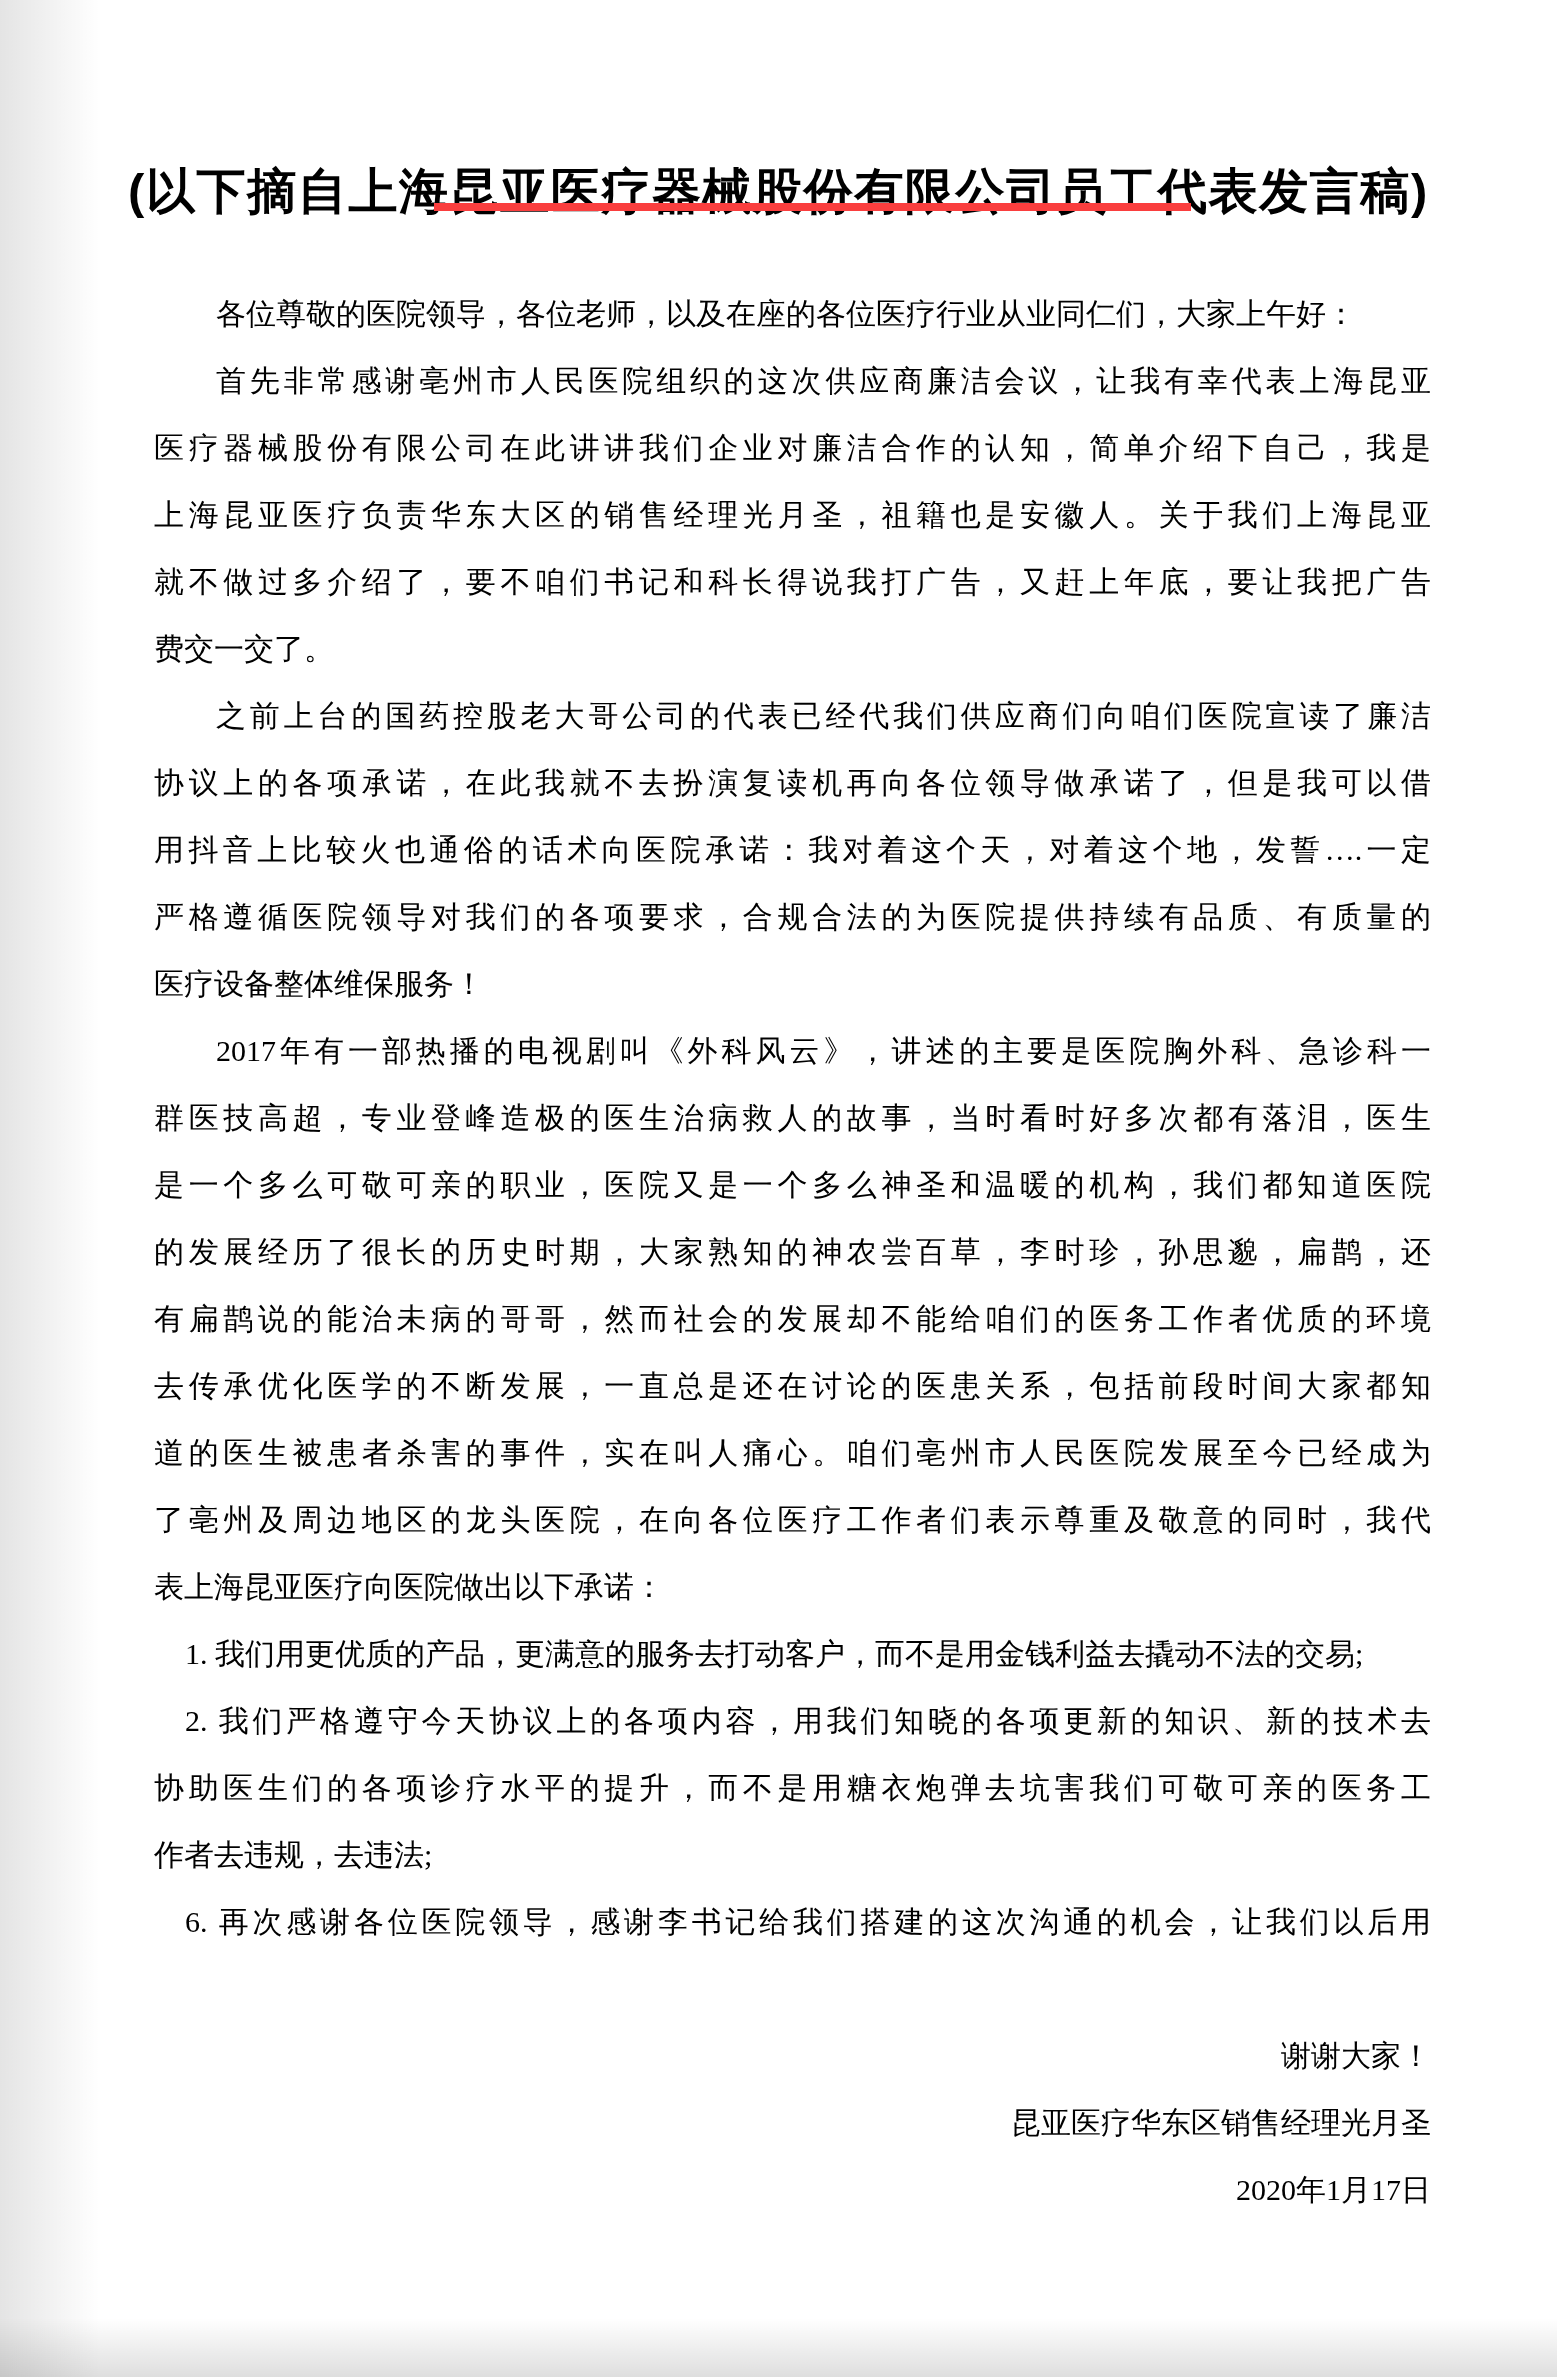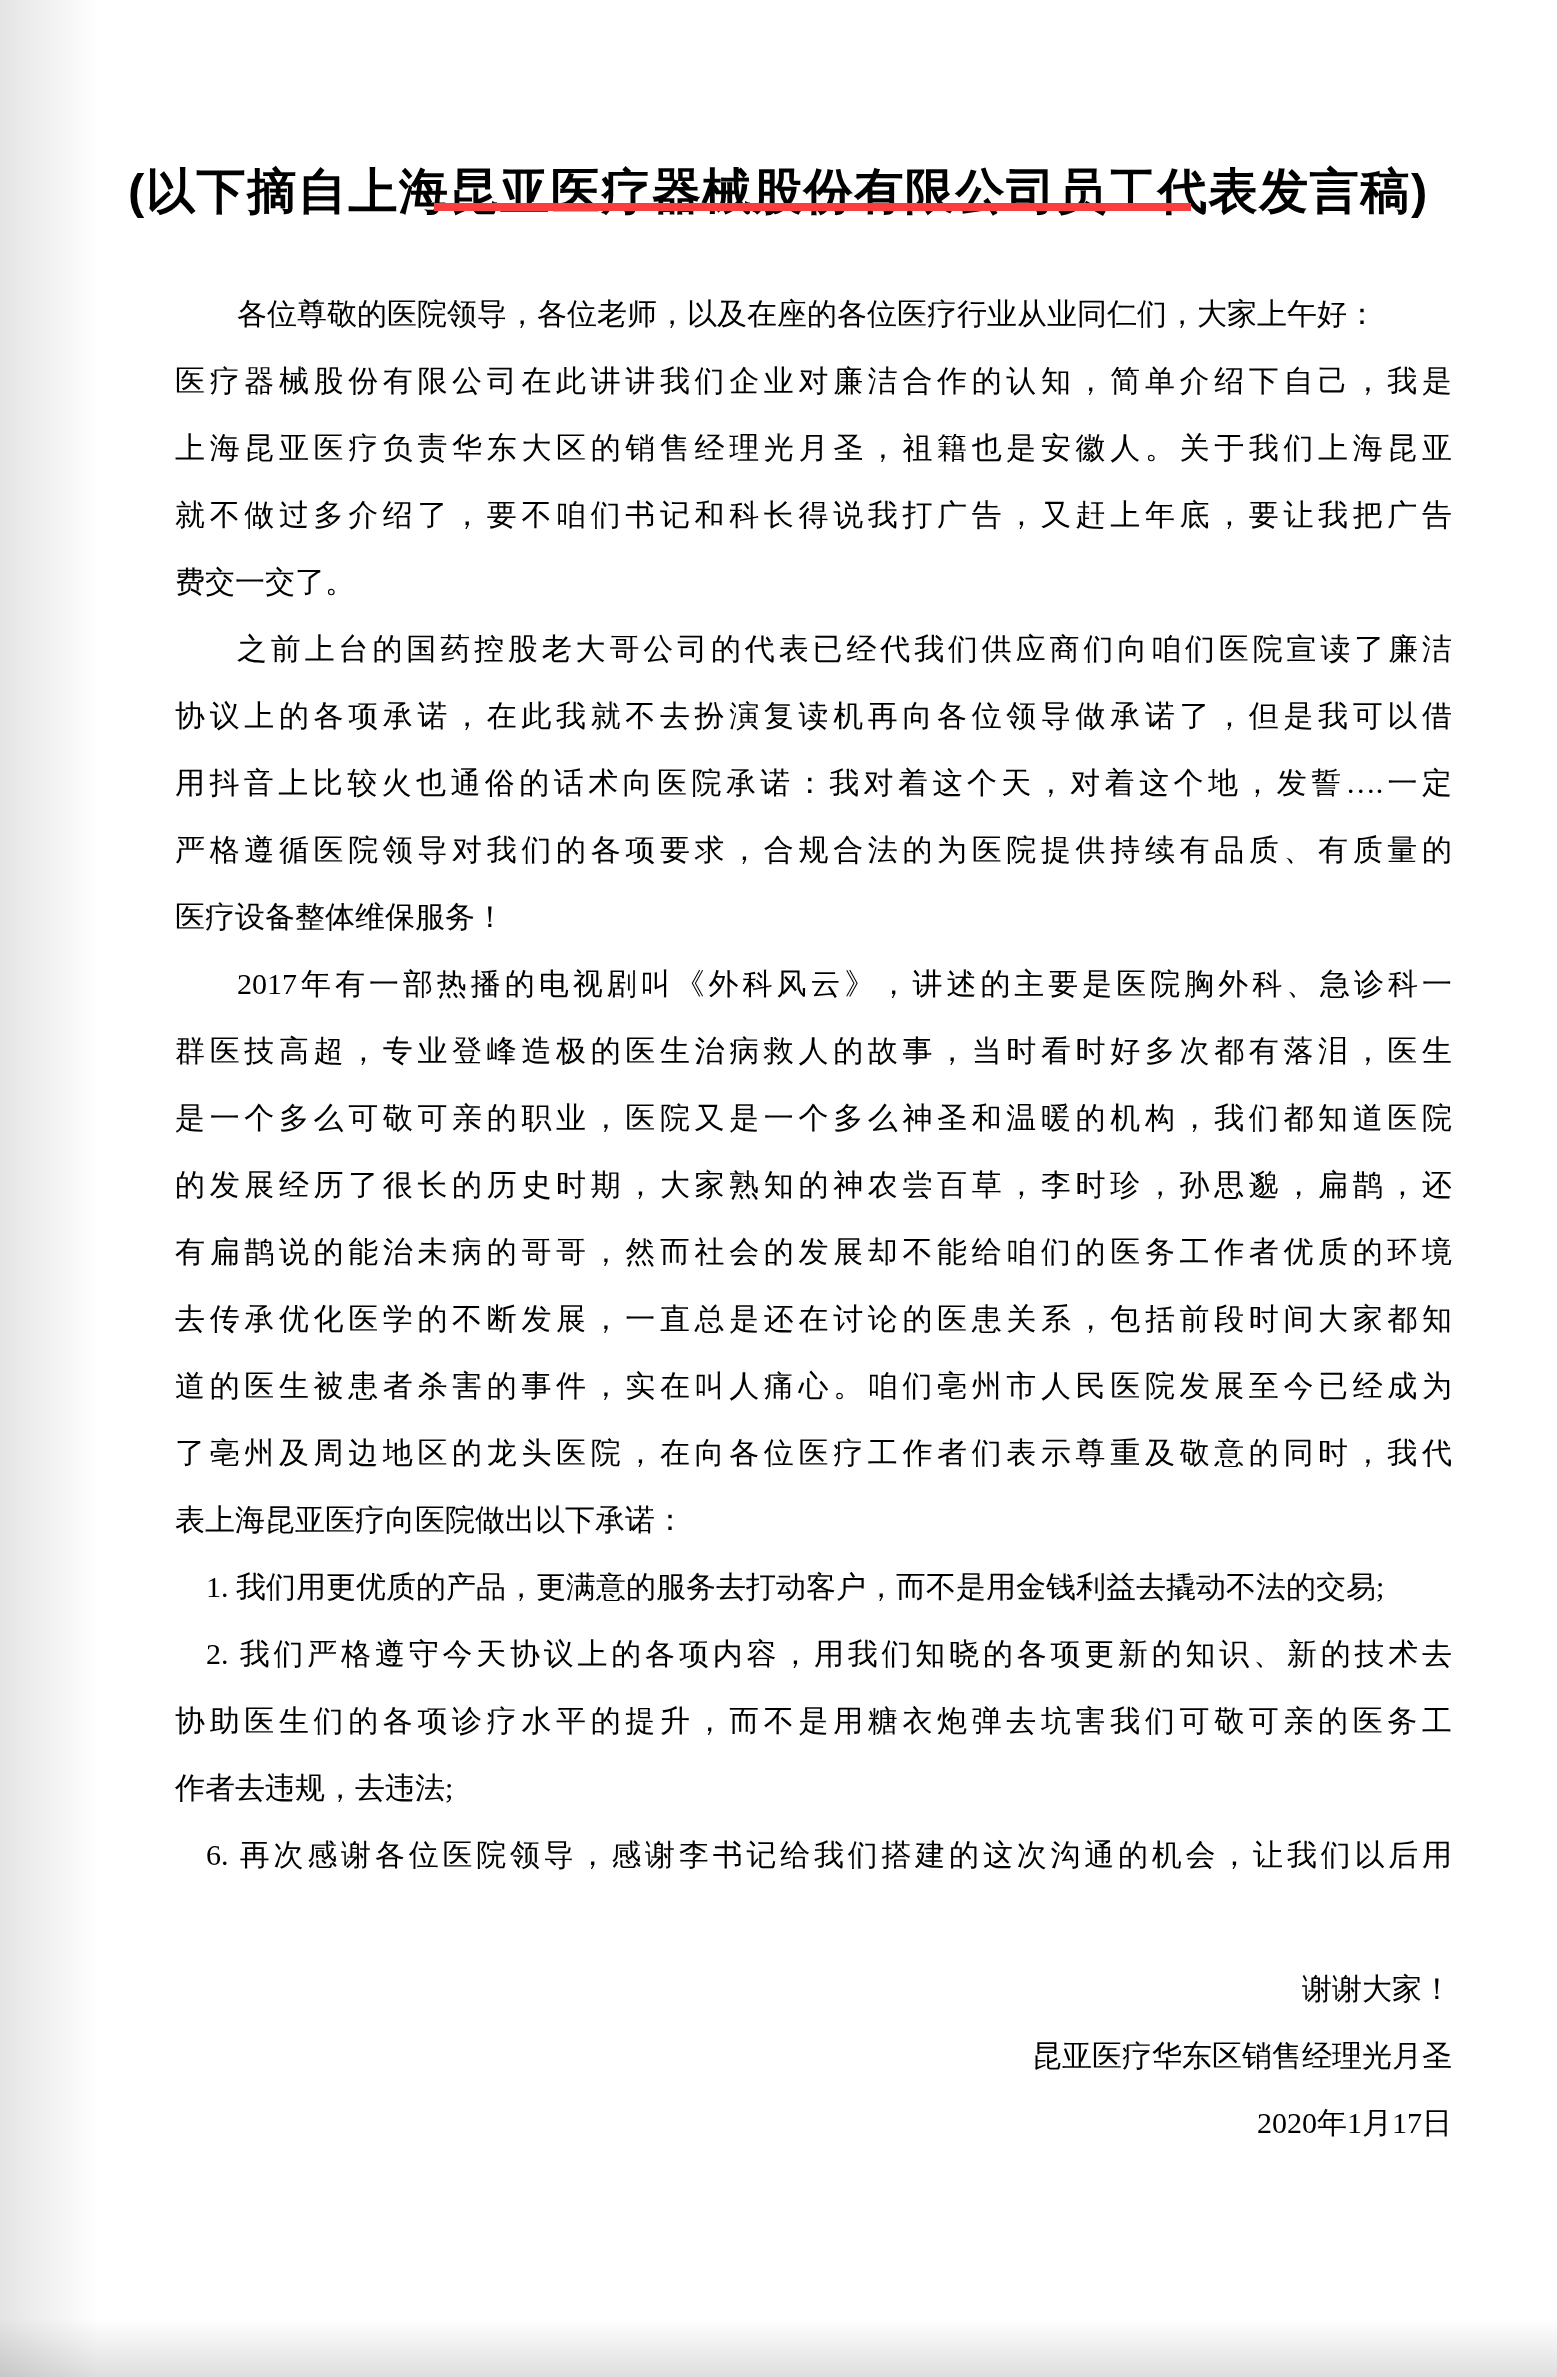--- a/index.html
+++ b/index.html
@@ -31,21 +31,21 @@
     letter-spacing: 1.6px;
     line-height: 54px;
     white-space: nowrap;
   }
   .red-bar {
     position: absolute; left: 434px; top: 203px;
     width: 757px; height: 8px;
   }
   .content {
     position: absolute; left: 154px; top: 280px; width: 1277px;
-    font-size: 30px; line-height: 67px; margin-left: 21px;
+    font-size: 30px; line-height: 67px;
   }
   .line {
     text-align: justify;
     text-align-last: justify;
     text-justify: inter-character;
     height: 67px;
   }
   .line.end { text-align-last: left; }
   .ind2 { text-indent: 62px; }
   .ind1 { text-indent: 31px; }
@@ -60,20 +60,21 @@
 
 <div class="page">
 
   <h1 class="doc-title">(以下摘自上海昆亚医疗器械股份有限公司员工代表发言稿)</h1>
   <div class="red-bar" style="background: rgb(250, 62, 62);"></div>
 
   <div class="content">
 
     <div class="line ind2 end">各位尊敬的医院领导，各位老师，以及在座的各位医疗行业从业同仁们，大家上午好：</div>
 
+    <div class="line ind2">首先非常感谢亳州市人民医院组织的这次供应商廉洁会议，让我有幸代表上海昆亚</div>
     <div class="line">医疗器械股份有限公司在此讲讲我们企业对廉洁合作的认知，简单介绍下自己，我是</div>
     <div class="line">上海昆亚医疗负责华东大区的销售经理光月圣，祖籍也是安徽人。关于我们上海昆亚</div>
     <div class="line">就不做过多介绍了，要不咱们书记和科长得说我打广告，又赶上年底，要让我把广告</div>
     <div class="line end">费交一交了。</div>
 
     <div class="line ind2">之前上台的国药控股老大哥公司的代表已经代我们供应商们向咱们医院宣读了廉洁</div>
     <div class="line">协议上的各项承诺，在此我就不去扮演复读机再向各位领导做承诺了，但是我可以借</div>
     <div class="line">用抖音上比较火也通俗的话术向医院承诺：我对着这个天，对着这个地，发誓….一定</div>
     <div class="line">严格遵循医院领导对我们的各项要求，合规合法的为医院提供持续有品质、有质量的</div>
     <div class="line end">医疗设备整体维保服务！</div>

